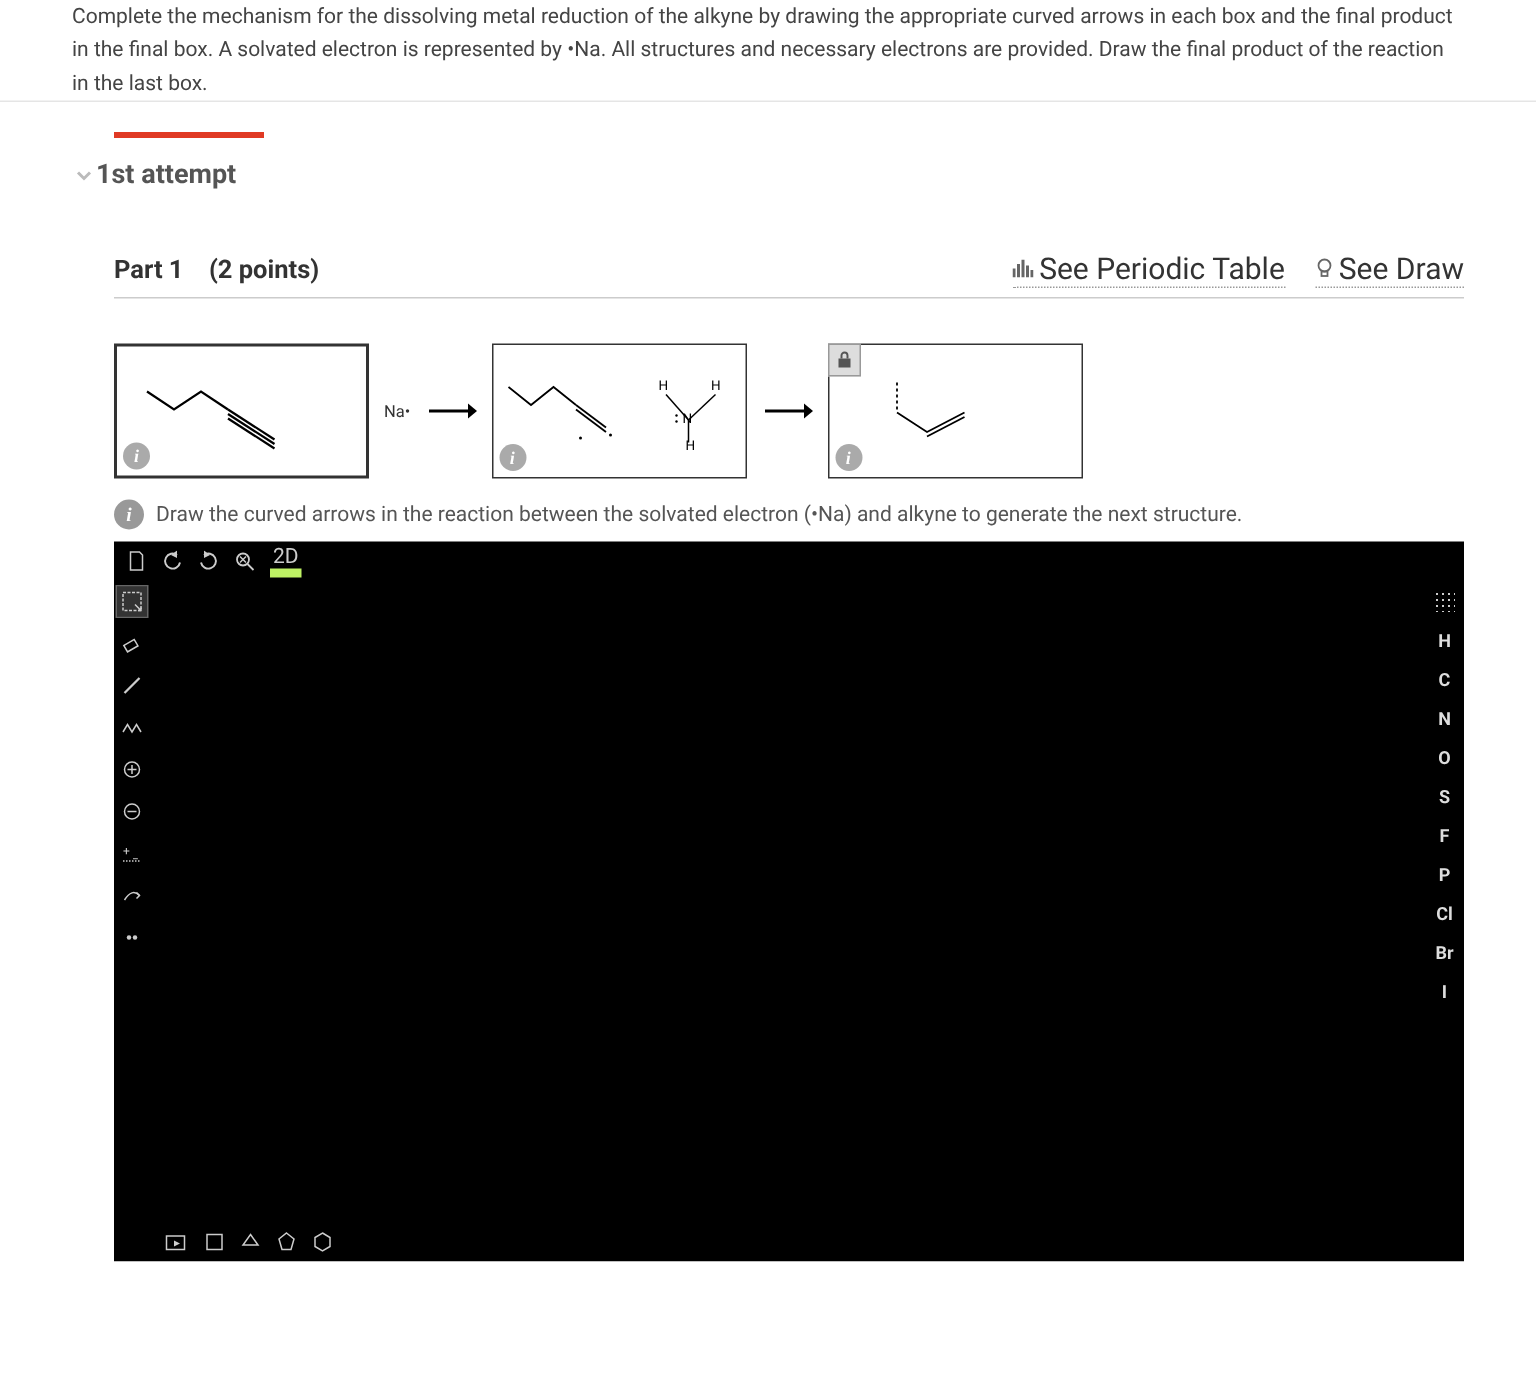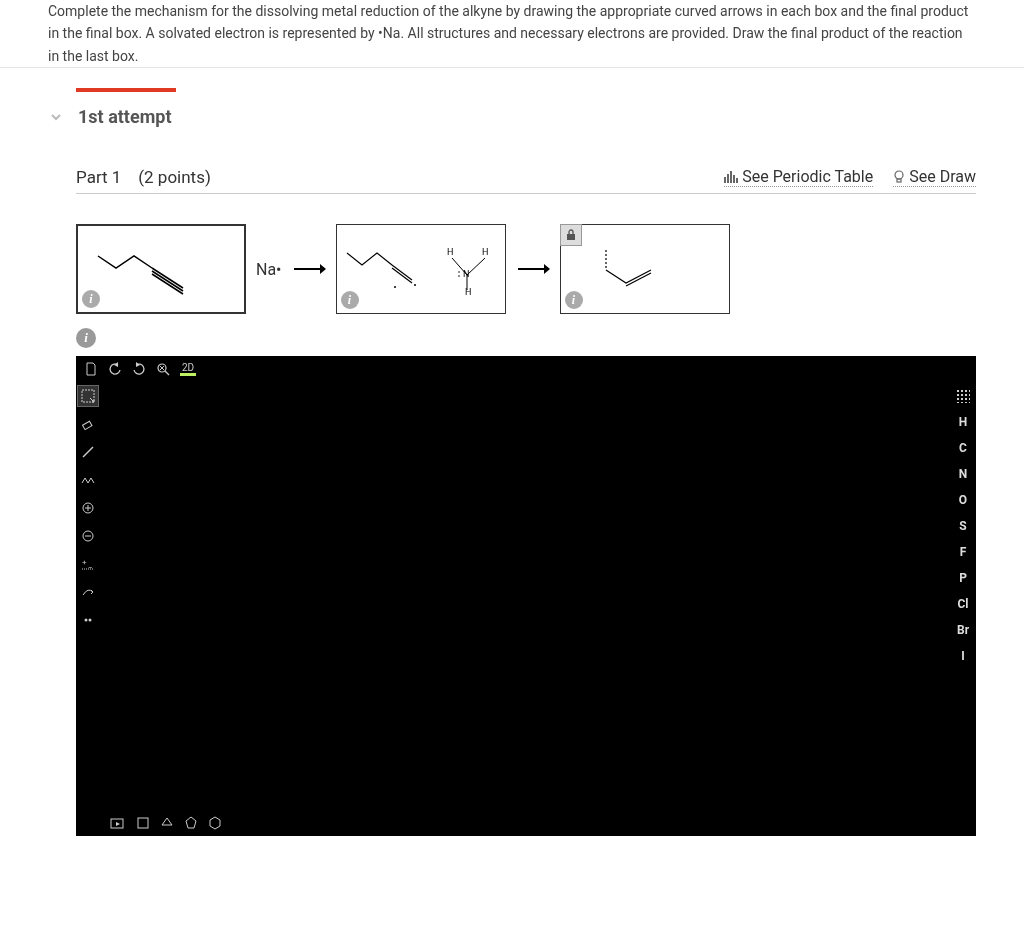--- a/index.html
+++ b/index.html
@@ -21,21 +21,21 @@
   .attempt-tab-indicator {
     height: 4px;
     background: #e03a24;
     width: 100px;
     margin-left: 28px;
     margin-bottom: 14px;
   }
   .attempt-row {
     display: flex;
     align-items: center;
-    gap: 14px;
+    gap: 0;
   }
   .attempt-chevron {
     color: #bbb;
     font-size: 18px;
   }
   .attempt-title {
     font-weight: 700;
     font-size: 18px;
     color: #555;
   }
@@ -43,29 +43,29 @@
     margin: 40px 48px 0 76px;
   }
   .part-header {
     display: flex;
     justify-content: space-between;
     align-items: center;
     border-bottom: 1px solid #ccc;
     padding-bottom: 6px;
   }
   .part-title {
-    font-weight: 400;
+    font-weight: 700;
     font-size: 17px;
     color: #333;
   }
   .part-links {
     display: flex;
     gap: 20px;
     align-items: center;
-    font-size: 16px;
+    font-size: 20px;
   }
   .part-links a {
     color: #333;
     text-decoration: none;
     border-bottom: 1px dotted #999;
     display: flex;
     align-items: center;
     gap: 4px;
   }
   .mech-row {
@@ -96,21 +96,21 @@
     align-items: center;
     justify-content: center;
     font-style: italic;
     font-family: Georgia, serif;
   }
   .mech-arrow {
     font-size: 22px;
     color: #333;
   }
   .na-label {
-    font-size: 16px;
+    font-size: 11px;
     color: #333;
     align-self: center;
   }
   .lock-badge {
     width: 22px;
     height: 22px;
     background: #ddd;
     border: 1px solid #999;
     display: flex;
     align-items: center;
@@ -336,20 +336,21 @@
           <path d="M45 45 L65 58 L90 45" fill="none" stroke="#000" stroke-width="1.2"></path>
           <line x1="65" y1="61" x2="90" y2="48" stroke="#000" stroke-width="1.2"></line>
         </svg>
         <div class="info-badge">i</div>
       </div>
     </div>
   </div>
 
   <div class="instruction-row">
     <div class="info-badge">i</div>
+    <span>Draw the curved arrows in the reaction between the solvated electron (•Na) and alkyne to generate the next structure.</span>
   </div>
 
   <div class="editor">
     <div class="editor-topbar">
       <span class="tb-btn">
           <svg width="14" height="14" viewBox="0 0 14 14">
             <path d="M3 1 h6 l2 2 v10 h-8 z" fill="none" stroke="#ccc" stroke-width="1"></path>
           </svg>
         </span>
       <span class="tb-btn">
@@ -365,21 +366,21 @@
           </svg>
         </span>
       <span class="tb-btn">
           <svg width="14" height="14" viewBox="0 0 14 14">
             <circle cx="6" cy="6" r="4" fill="none" stroke="#ccc" stroke-width="1.2"></circle>
             <line x1="9" y1="9" x2="13" y2="13" stroke="#ccc" stroke-width="1.2"></line>
             <line x1="4" y1="4" x2="8" y2="8" stroke="#ccc" stroke-width="1"></line>
             <line x1="8" y1="4" x2="4" y2="8" stroke="#ccc" stroke-width="1"></line>
           </svg>
         </span>
-      <span class="tb-btn" style="font-size:10px;border-bottom:3px solid #bef264;padding:0 2px">2D</span>
+      <span class="tb-btn" style="font-size:14px;border-bottom:6px solid #bef264;padding:0 2px">2D</span>
     </div>
 
     <div class="editor-left">
       <div class="tool selected">
           <svg width="14" height="14" viewBox="0 0 14 14">
             <rect x="1" y="1" width="12" height="12" fill="none" stroke="#ccc" stroke-dasharray="2 1"></rect>
             <path d="M9 9 L13 13 M11 13 h2 v-2" stroke="#ccc" fill="none"></path>
           </svg>
         </div>
       <div class="tool">

